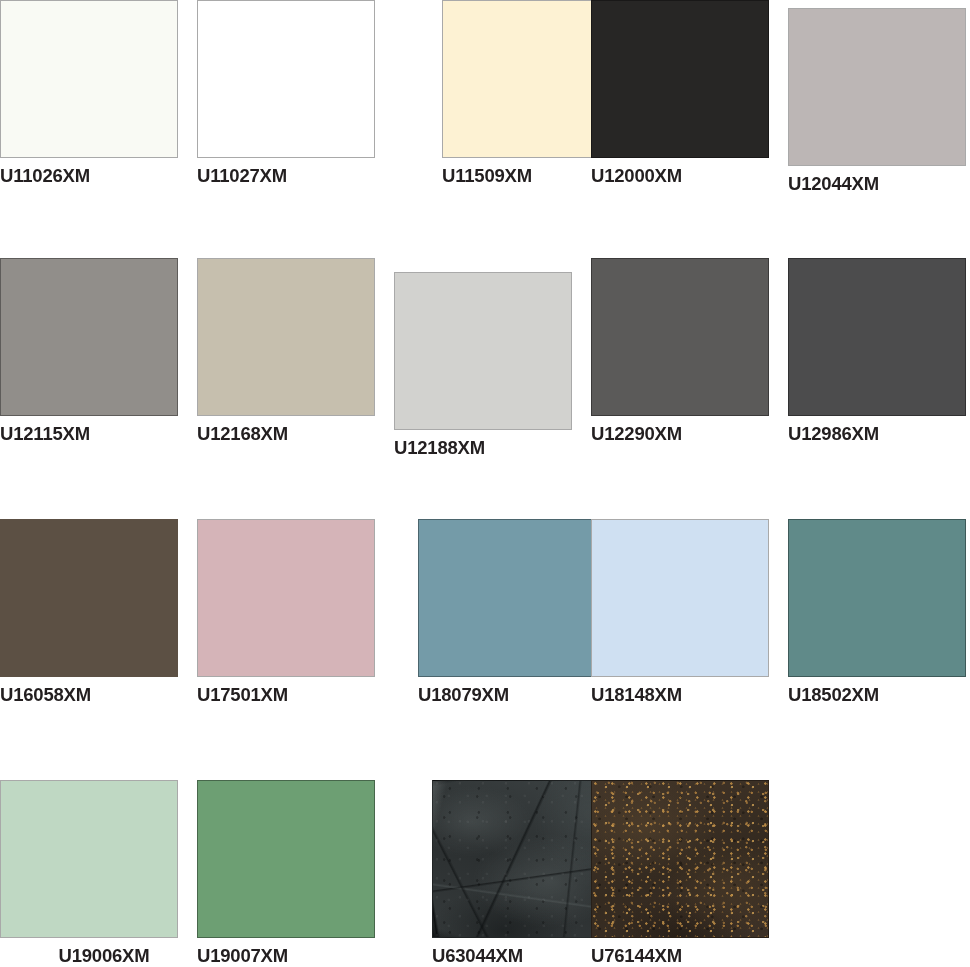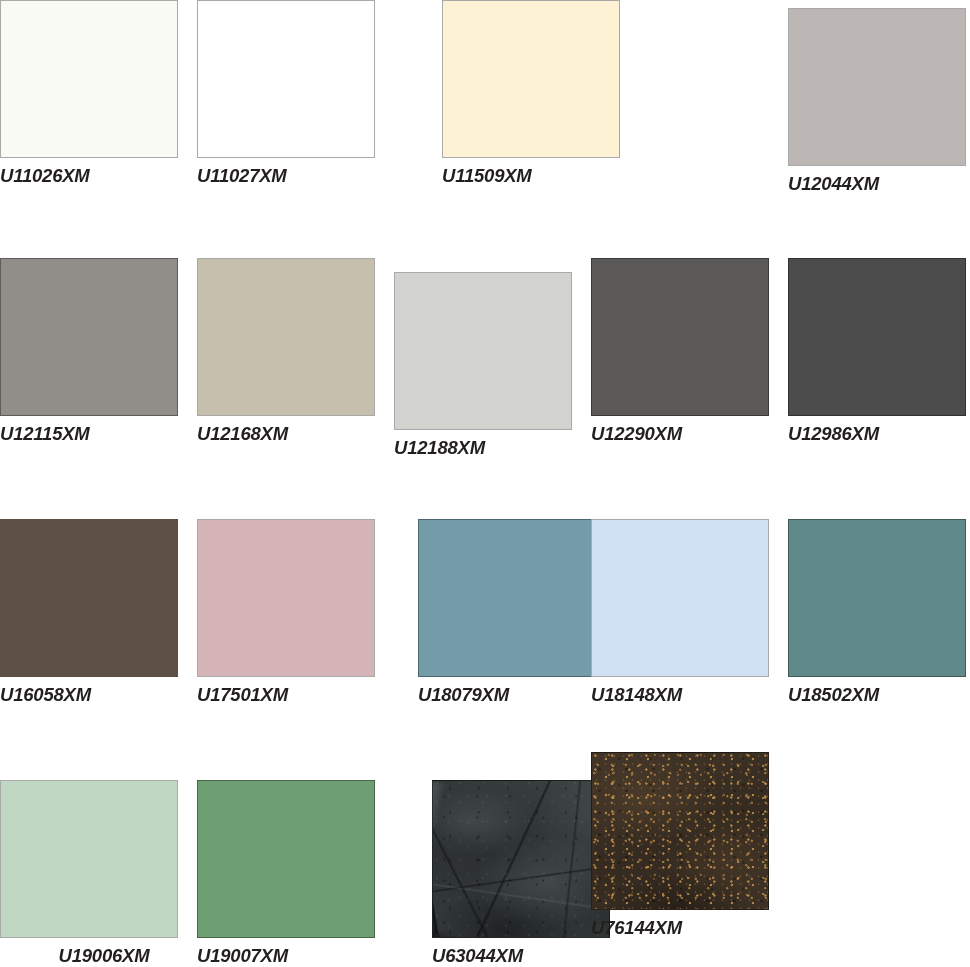--- a/index.html
+++ b/index.html
@@ -18,21 +18,20 @@
   #swatch-grid {
     position: relative;
     width: 970px;
     height: 967px;
     box-sizing: border-box;
   }
 
   .swatch-cell {
     position: absolute;
     width: 208px;
-    font-style: italic;
   }
 
   .swatch-chip {
     width: 178px;
     height: 158px;
     box-sizing: border-box;
     border: 1px solid #a9a9a9;
     position: relative;
     overflow: hidden;
   }
@@ -138,20 +137,24 @@
       <div class="swatch-label">U11026XM</div>
     </div>
     <div class="swatch-cell" style="left: 197px; top: 0px;">
       <div class="swatch-chip" style="background-color: rgb(255, 255, 255); width: 178px; height: 158px;"></div>
       <div class="swatch-label">U11027XM</div>
     </div>
     <div class="swatch-cell" style="left: 394px; top: 0px; padding-left: 48px;">
       <div class="swatch-chip" style="background-color: rgb(253, 242, 211); width: 178px; height: 158px;"></div>
       <div class="swatch-label">U11509XM</div>
     </div>
+    <div class="swatch-cell" style="left: 591px; top: 0px;">
+      <div class="swatch-chip dark-edge" style="background-color: rgb(39, 38, 37); width: 178px; height: 158px;"></div>
+      <div class="swatch-label">U12000XM</div>
+    </div>
     <div class="swatch-cell" style="left: 788px; top: 8px;">
       <div class="swatch-chip" style="background-color: rgb(188, 182, 181); width: 178px; height: 158px;"></div>
       <div class="swatch-label">U12044XM</div>
     </div>
     <div class="swatch-cell" style="left: 0px; top: 258px;">
       <div class="swatch-chip dark-edge" style="background-color: rgb(145, 142, 138); width: 178px; height: 158px;"></div>
       <div class="swatch-label">U12115XM</div>
     </div>
     <div class="swatch-cell" style="left: 197px; top: 258px;">
       <div class="swatch-chip" style="background-color: rgb(198, 191, 174); width: 178px; height: 158px;"></div>
@@ -194,17 +197,17 @@
       <div class="swatch-label">U19006XM</div>
     </div>
     <div class="swatch-cell" style="left: 197px; top: 780px;">
       <div class="swatch-chip dark-edge" style="background-color: rgb(109, 159, 115); width: 178px; height: 158px;"></div>
       <div class="swatch-label">U19007XM</div>
     </div>
     <div class="swatch-cell" style="left: 394px; top: 780px; margin-left: 38px;">
       <div class="swatch-chip dark-edge tex-slate" style="width: 178px; height: 158px;"></div>
       <div class="swatch-label">U63044XM</div>
     </div>
-    <div class="swatch-cell" style="left: 591px; top: 752px;">
+    <div class="swatch-cell" style="left: 591px; top: 780px;">
       <div class="swatch-chip dark-edge tex-rust" style="width: 178px; height: 158px;"></div>
       <div class="swatch-label">U76144XM</div>
     </div>
   </div>
 
 </body></html>

